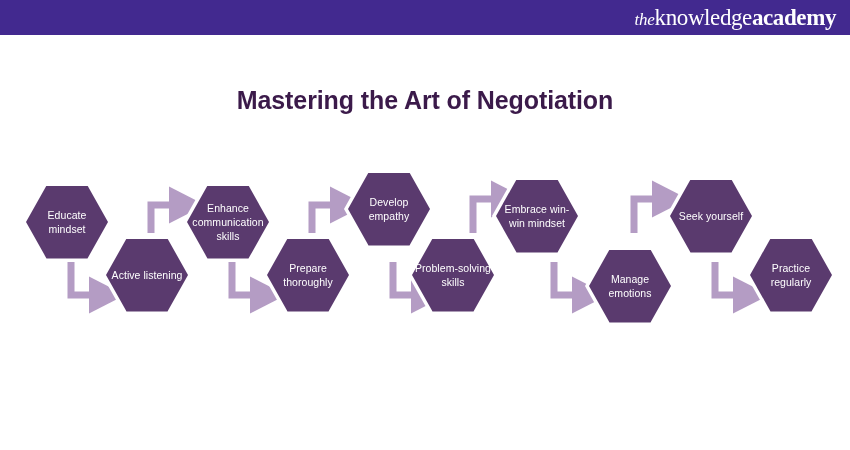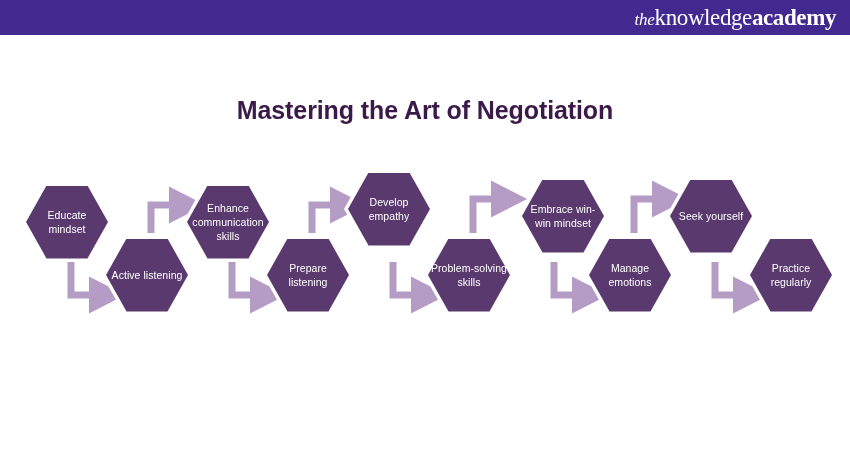--- a/index.html
+++ b/index.html
@@ -18,21 +18,21 @@
     position:absolute;right:14px;top:4px;
     font-family:"Liberation Serif",serif;
     color:#ffffff;white-space:nowrap;line-height:27px;
   }
   .logo .lg-the{font-style:italic;font-weight:400;font-size:17px;letter-spacing:-0.2px;}
   .logo .lg-knowledge{font-style:normal;font-weight:400;font-size:23px;letter-spacing:-0.4px;}
   .logo .lg-academy{font-style:normal;font-weight:700;font-size:23px;letter-spacing:-0.4px;}
 
   
   .page-title{
-    position:absolute;left:0;top:96px;width:850px;text-align:center;
+    position:absolute;left:0;top:86px;width:850px;text-align:center;
     color:#3B1A4A;font-size:25px;font-weight:700;letter-spacing:-0.1px;
   }
 
   
   .hex-layer{position:absolute;left:0;top:0;width:850px;height:450px;}
   .hex{
     position:absolute;width:90px;height:80px;
   }
   .hex .hex-outer{
     position:absolute;left:0;top:0;width:90px;height:80px;
@@ -111,42 +111,42 @@
 
     <div class="hex" style="left:102px;top:235px;">
       <div class="hex-outer"></div>
       <div class="hex-inner"></div>
       <div class="hex-label">Active listening</div>
     </div>
 
     <div class="hex" style="left:263px;top:235px;">
       <div class="hex-outer"></div>
       <div class="hex-inner"></div>
-      <div class="hex-label">Prepare listening</div>
+      <div class="hex-label">Prepare thoroughly</div>
     </div>
 
     <div class="hex" style="left:344px;top:169px;">
       <div class="hex-outer"></div>
       <div class="hex-inner"></div>
       <div class="hex-label">Develop empathy</div>
     </div>
 
-    <div class="hex wide" style="left:424px;top:235px;">
+    <div class="hex wide" style="left:408px;top:235px;">
       <div class="hex-outer"></div>
       <div class="hex-inner"></div>
       <div class="hex-label">Problem-solving skills</div>
     </div>
 
-    <div class="hex" style="left:518px;top:176px;">
+    <div class="hex" style="left:492px;top:176px;">
       <div class="hex-outer"></div>
       <div class="hex-inner"></div>
       <div class="hex-label">Embrace win-win mindset</div>
     </div>
 
-    <div class="hex" style="left:585px;top:235px;">
+    <div class="hex" style="left:585px;top:246px;">
       <div class="hex-outer"></div>
       <div class="hex-inner"></div>
       <div class="hex-label">Manage emotions</div>
     </div>
 
     <div class="hex" style="left:666px;top:176px;">
       <div class="hex-outer"></div>
       <div class="hex-inner"></div>
       <div class="hex-label">Seek yourself</div>
     </div>

